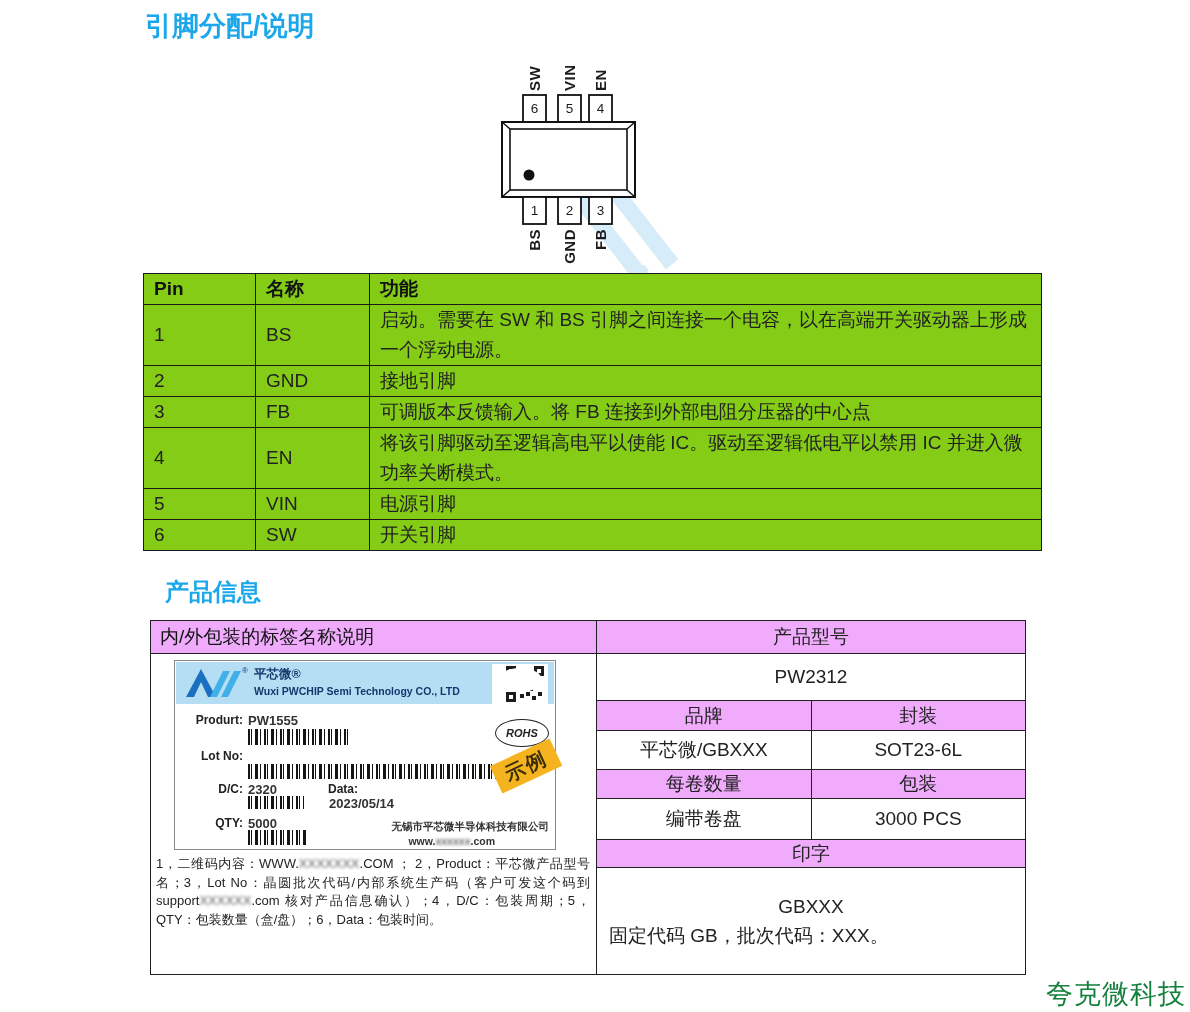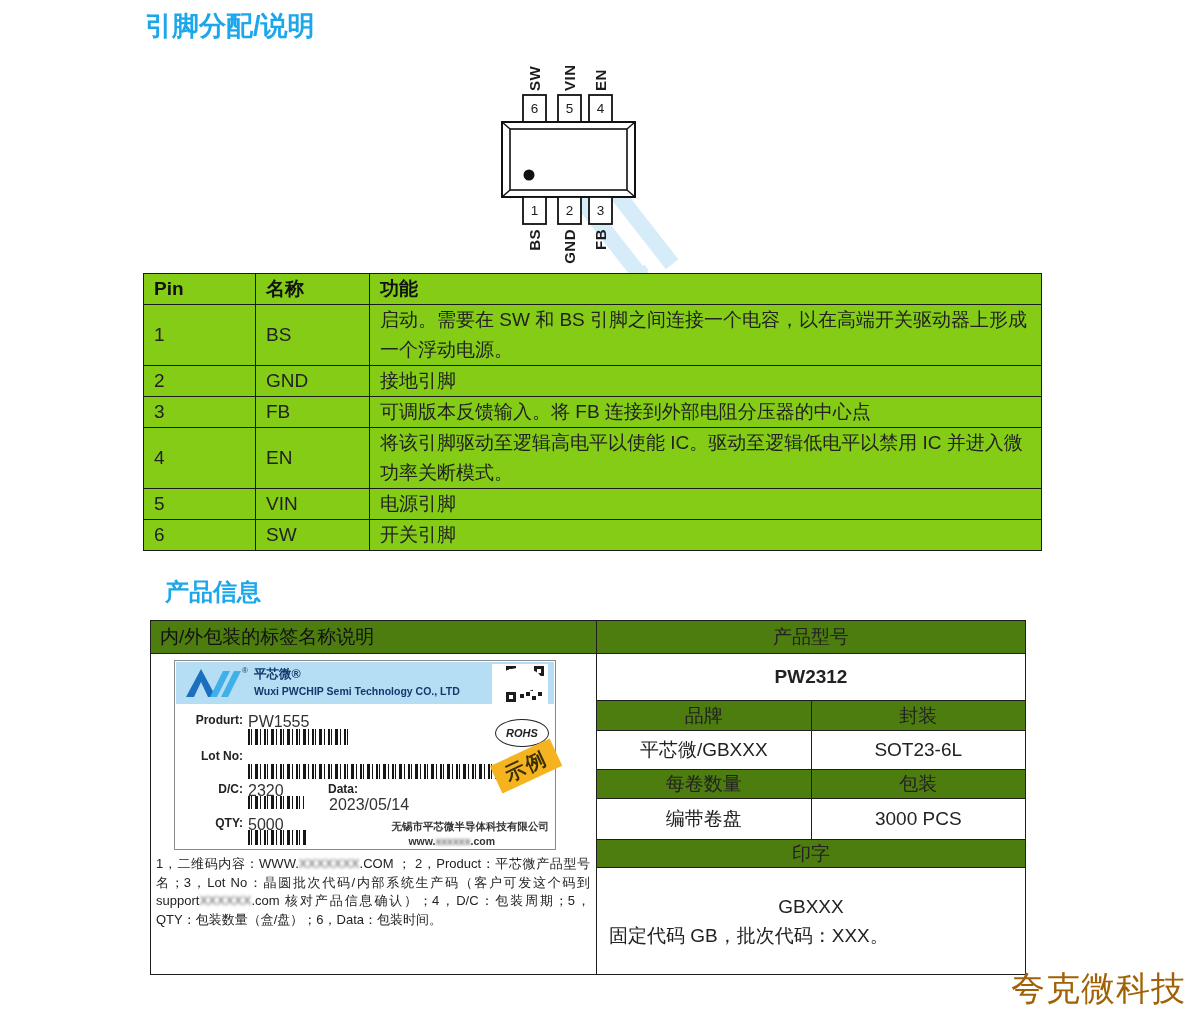--- a/index.html
+++ b/index.html
@@ -34,56 +34,56 @@
   #pin-table td { font-weight:400; }
   .rh-s { height:29px; }
   .rh-d { height:60px; }
   .func-cell { line-height:30px; }
   .col-pin { width:112px; } .col-name { width:114px; }
 
   
   #product-table { left:150px; top:620px; width:874px; height:353px; border:1.6px solid #1f1f1f; display:flex; background:#fff; }
   .pt-left  { width:445px; border-right:1.6px solid #1f1f1f; display:flex; flex-direction:column; }
   .pt-right { flex:1; display:flex; flex-direction:column; }
-  .gray-row { background:#4d7c0f; }
+  .gray-row { background:#f0abfc; }
   .pt-left-header { height:32px; line-height:32px; padding-left:9px; font-size:19px; border-bottom:1.6px solid #1f1f1f; color:#111; }
   .pt-left-body { position:relative; flex:1; }
   .r { border-bottom:1.6px solid #1f1f1f; display:flex; align-items:center; justify-content:center; font-size:19px; color:#222; }
   .r:last-child { border-bottom:none; }
   .r-header { height:32px; }
-  .r-model  { height:46px;font-weight:bold; }
+  .r-model  { height:46px; }
   .r-pair   { padding:0; }
   .r-pair .half { width:50%; height:100%; display:flex; align-items:center; justify-content:center; }
   .r-pair .half:first-child { border-right:1.6px solid #1f1f1f; }
   .rp1 { height:29px; } .rp2 { height:38px; } .rp3 { height:28px; } .rp4 { height:40px; } .rp5 { height:27px; }
   .r-mark-body { flex:1; border-bottom:none; display:block; padding-top:28px; }
   .mark-line1 { text-align:center; font-size:19px; }
   .mark-line2 { text-align:left; padding-left:12px; margin-top:5px; font-size:19px; }
 
   
   #ship-label { position:absolute; left:23px; top:6px; width:380px; height:188px; border:1px solid #8a8a8a; background:#fff; font-size:11.5px; }
   .band { position:absolute; left:1px; top:1px; right:1px; height:42px; background:#b5ddf3; }
   .band-text { position:absolute; left:78px; top:4px; color:#123a6d; }
   .band-cn { font-size:12.5px; font-weight:bold; }
   .band-en { font-size:10.5px; font-weight:bold; margin-top:2px; }
   .qr { position:absolute; right:6px; top:2px; width:56px; height:40px; background:#fff; }
   .lab-field { position:absolute; font-weight:bold; color:#222; width:58px; text-align:right; font-size:12px; }
-  .lab-val { position:absolute; left:73px; color:#333; font-size:16px; }
+  .lab-val { position:absolute; left:73px; color:#333; font-size:13px;font-weight:bold; }
   .barcode { position:absolute; background:repeating-linear-gradient(90deg,#151515 0 2px,#fff 2px 3px,#151515 3px 4px,#fff 4px 7px,#151515 7px 10px,#fff 10px 12px,#151515 12px 13px,#fff 13px 16px); }
   .rohs { position:absolute; right:6px; top:58px; width:52px; height:26px; border:1.6px solid #222; border-radius:50%; text-align:center; line-height:26px; font-size:11px; font-weight:bold; color:#222; background:#fff;font-style:italic; }
   .stamp { position:absolute; right:-4px; top:90px; width:66px; height:30px; background:#f5b41f; color:#3c2f05; font-size:20px; font-weight:bold; text-align:center; line-height:30px; transform:rotate(-25deg); letter-spacing:2px; }
   .foot-co { position:absolute; right:6px; top:159px; font-size:10.5px; font-weight:bold; color:#333; }
   .foot-web { position:absolute; right:60px; top:174px; font-size:10.5px; font-weight:bold; color:#333; }
   .blurred { filter:blur(1.8px); opacity:.75; }
 
   
   #label-caption { position:absolute; left:5px; top:201px; width:434px; font-size:13px; line-height:18.5px; color:#222; text-align:justify; }
 
   
-  #quark-watermark { right:4px; bottom:0px; font-size:34px; color:#a16207; font-weight:500; letter-spacing:1px; }
+  #quark-watermark { right:4px; bottom:0px; font-size:27px; color:#15803d; font-weight:500; letter-spacing:1px; }
 </style>
 </head>
 <body>
 
 <div id="page">
 
   <div id="title1" class="abs sec-title">引脚分配/说明</div>
 
   <svg id="bg-watermark" class="abs" viewBox="0 0 150 95" aria-hidden="true">
     <g transform="rotate(-38 75 47)" fill="#cfe9f8">

